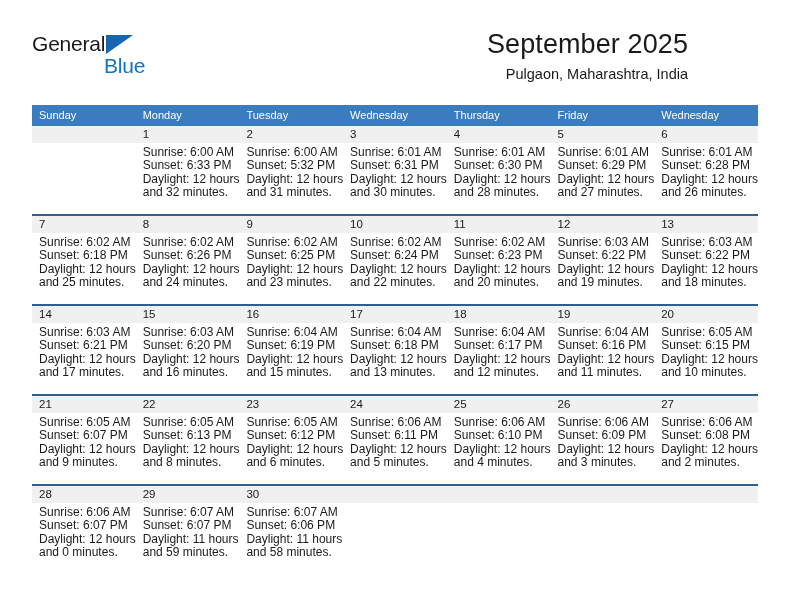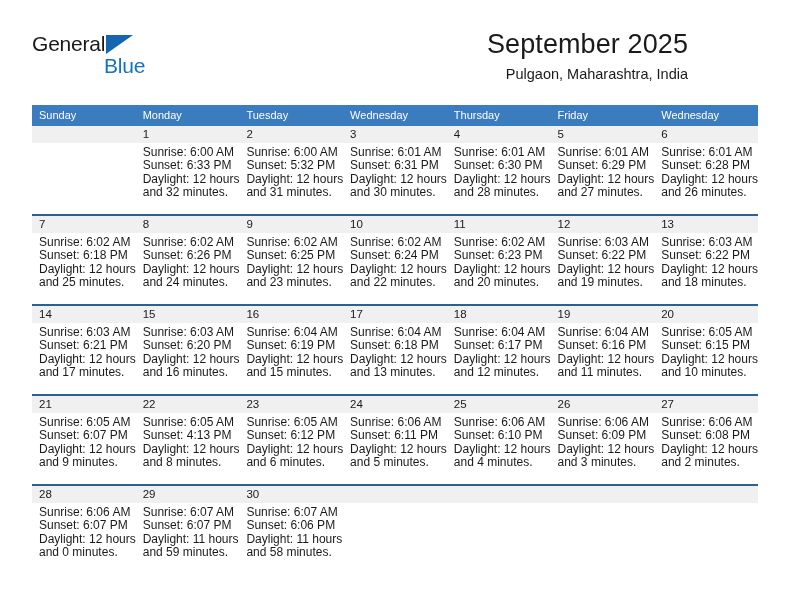--- a/index.html
+++ b/index.html
@@ -425,21 +425,21 @@
                 <div>Daylight: 12 hours</div>
                 <div>and 9 minutes.</div>
               </div>
             </div>
           </td>
           <td>
             <div class="cell">
               <div class="daynum">22</div>
               <div class="details">
                 <div>Sunrise: 6:05 AM</div>
-                <div>Sunset: 4:13 PM</div>
+                <div>Sunset: 6:13 PM</div>
                 <div>Daylight: 12 hours</div>
                 <div>and 8 minutes.</div>
               </div>
             </div>
           </td>
           <td>
             <div class="cell">
               <div class="daynum">23</div>
               <div class="details">
                 <div>Sunrise: 6:05 AM</div>

